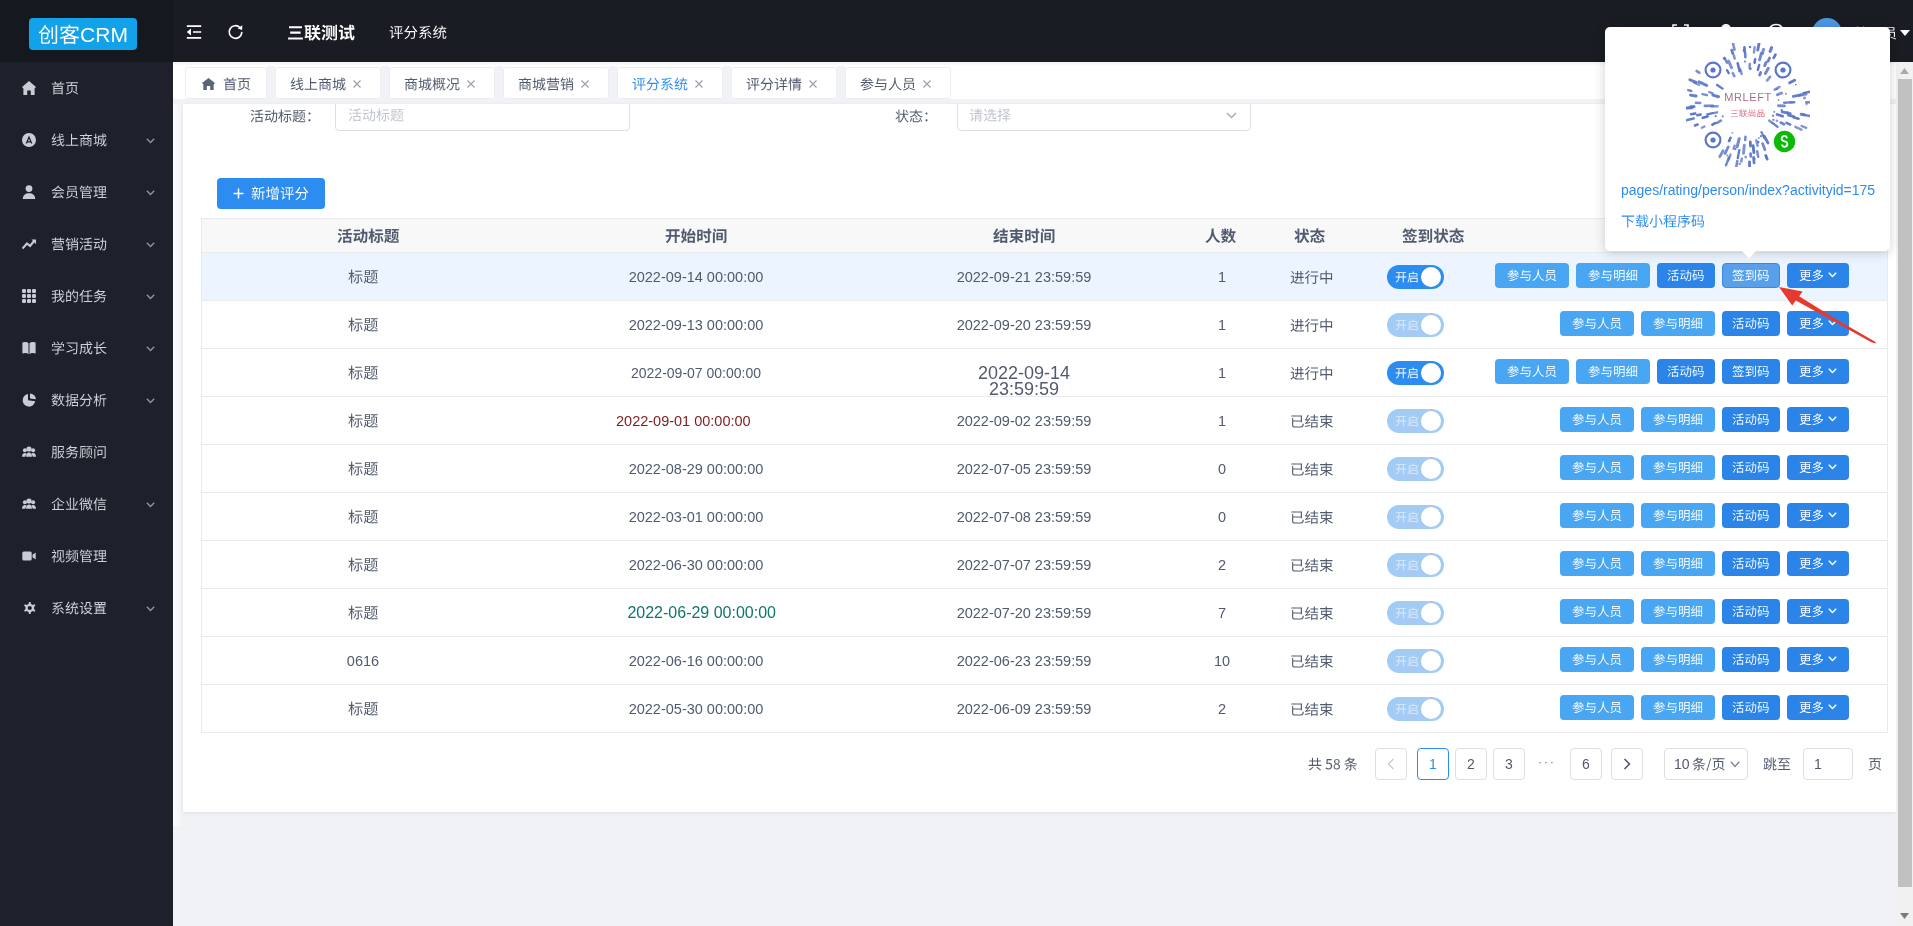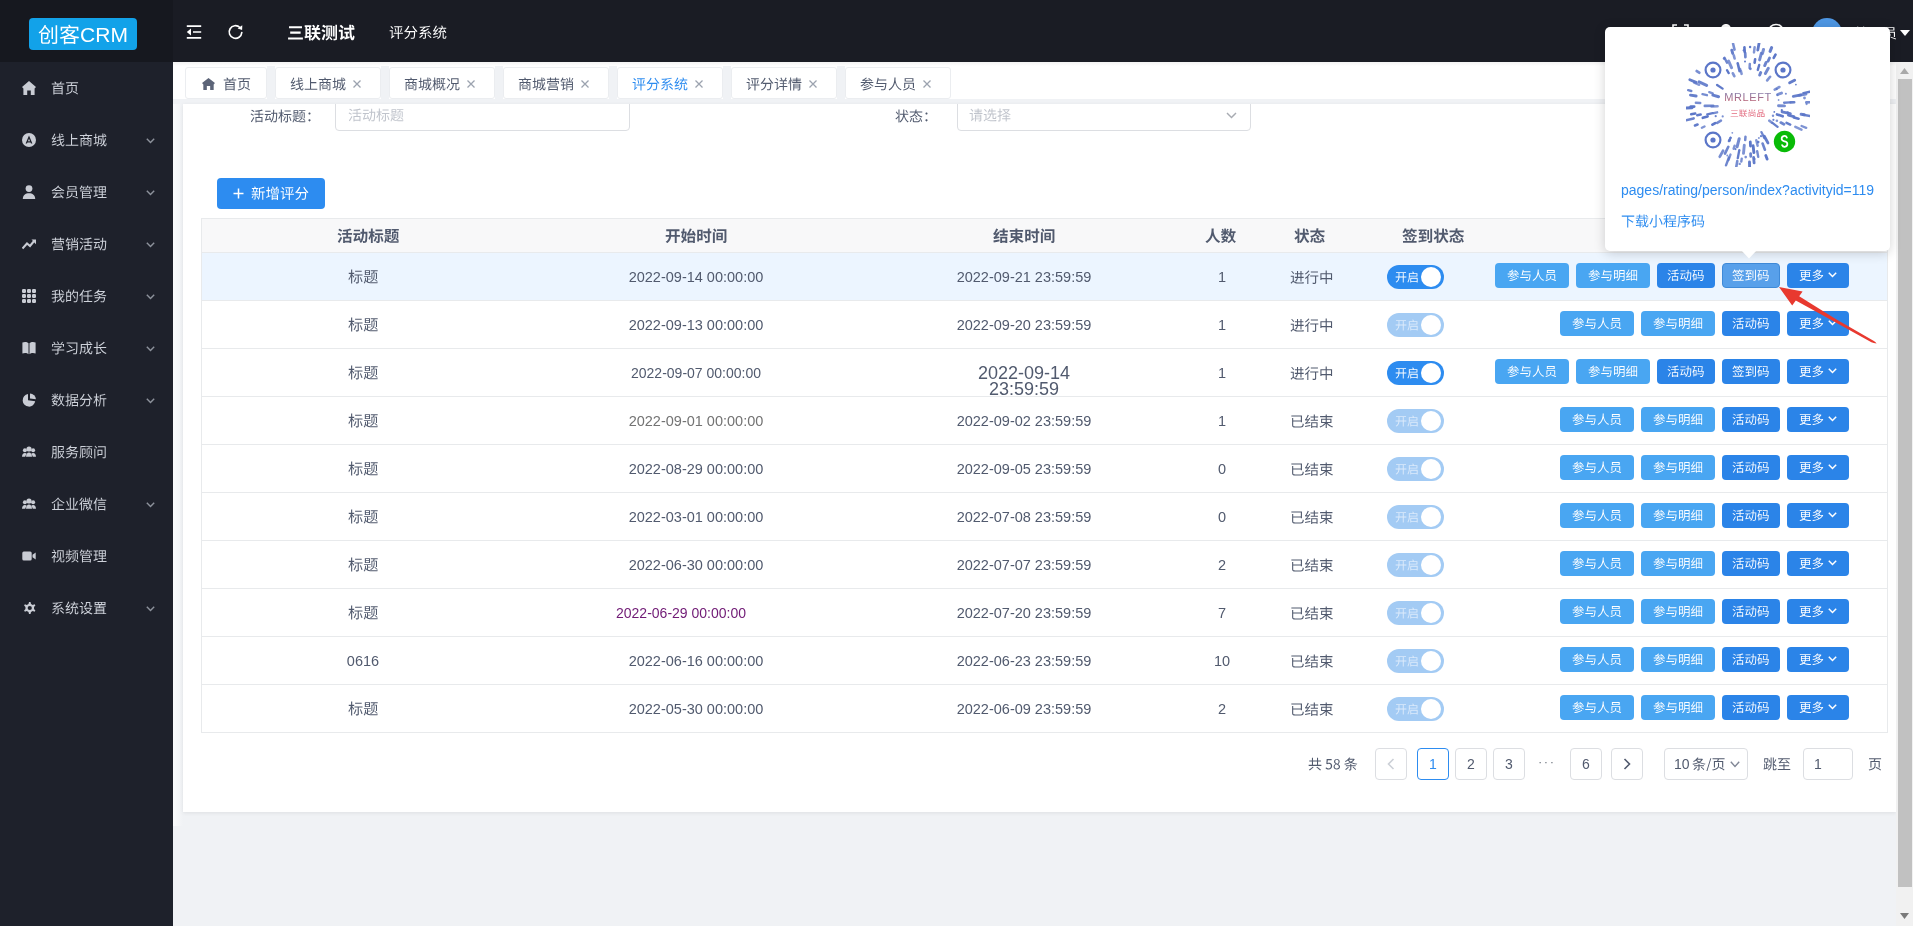--- a/index.html
+++ b/index.html
@@ -432,21 +432,21 @@
         <use href="#g36"></use>
       </svg>
       <svg width="9" height="6" viewBox="0 0 9 6" fill="none" stroke="#fff" stroke-width="1.5">
         <path d="M0.8 0.8 L4.5 4.5 L8.2 0.8"></path>
       </svg>
     </div>
     <div class="abs" style="left:17.5px;top:293px;width:1687.5px;height:48px;background:#fff;border:1px solid #e8eaec;border-top:none;border-bottom:1px solid #e8eaec;"></div>
     <svg style="position:absolute;left:164.8px;top:309.4px" width="30.4" height="15.2" viewBox="0 -880 2000 1000" fill="#515a6e">
       <use href="#g30"></use>
     </svg>
-    <div class="abs" style="left:433px;top:309.0px;width:160px;text-align:center;font-size:14.5px;color:#737373;line-height:16px">2022-09-01 00:00:00</div>
+    <div class="abs" style="left:433px;top:309.0px;width:160px;text-align:left;font-size:14.5px;color:#7f1d1d;line-height:16px">2022-09-01 00:00:00</div>
     <div class="abs" style="left:761px;top:309.0px;width:160px;text-align:center;font-size:14.5px;color:#515a6e;line-height:16px">2022-09-02 23:59:59</div>
     <div class="abs" style="left:1009px;top:309.0px;width:60px;text-align:center;font-size:14.5px;color:#515a6e;line-height:16px">1</div>
     <svg style="position:absolute;left:1107.2px;top:309.8px" width="43.5" height="14.5" viewBox="0 -880 3000 1000" fill="#515a6e">
       <use href="#g37"></use>
     </svg>
     <div class="abs" style="left:1204px;top:305.0px;width:57px;height:24px;border-radius:12px;background:#a3cbf4"></div>
     <svg style="position:absolute;left:1212.0px;top:311.0px" width="24.0" height="12" viewBox="0 -880 2000 1000" fill="#ddebfb">
       <use href="#g32"></use>
     </svg>
     <div class="abs" style="left:1238px;top:307.0px;width:20px;height:20px;border-radius:50%;background:#fff"></div>
@@ -471,21 +471,21 @@
       </svg>
       <svg width="9" height="6" viewBox="0 0 9 6" fill="none" stroke="#fff" stroke-width="1.5">
         <path d="M0.8 0.8 L4.5 4.5 L8.2 0.8"></path>
       </svg>
     </div>
     <div class="abs" style="left:17.5px;top:341px;width:1687.5px;height:48px;background:#fff;border:1px solid #e8eaec;border-top:none;border-bottom:1px solid #e8eaec;"></div>
     <svg style="position:absolute;left:164.8px;top:357.4px" width="30.4" height="15.2" viewBox="0 -880 2000 1000" fill="#515a6e">
       <use href="#g30"></use>
     </svg>
     <div class="abs" style="left:433px;top:357.0px;width:160px;text-align:center;font-size:14.5px;color:#515a6e;line-height:16px">2022-08-29 00:00:00</div>
-    <div class="abs" style="left:761px;top:357.0px;width:160px;text-align:center;font-size:14.5px;color:#515a6e;line-height:16px">2022-09-05 23:59:59</div>
+    <div class="abs" style="left:761px;top:357.0px;width:160px;text-align:center;font-size:14.5px;color:#515a6e;line-height:16px">2022-07-05 23:59:59</div>
     <div class="abs" style="left:1009px;top:357.0px;width:60px;text-align:center;font-size:14.5px;color:#515a6e;line-height:16px">0</div>
     <svg style="position:absolute;left:1107.2px;top:357.8px" width="43.5" height="14.5" viewBox="0 -880 3000 1000" fill="#515a6e">
       <use href="#g37"></use>
     </svg>
     <div class="abs" style="left:1204px;top:353.0px;width:57px;height:24px;border-radius:12px;background:#a3cbf4"></div>
     <svg style="position:absolute;left:1212.0px;top:359.0px" width="24.0" height="12" viewBox="0 -880 2000 1000" fill="#ddebfb">
       <use href="#g32"></use>
     </svg>
     <div class="abs" style="left:1238px;top:355.0px;width:20px;height:20px;border-radius:50%;background:#fff"></div>
     <div class="abs" style="left:1377px;top:350.5px;width:74px;height:25px;background:#49a6f2;border-radius:4px;display:flex;align-items:center;justify-content:center;gap:4px">
@@ -584,21 +584,21 @@
         <use href="#g36"></use>
       </svg>
       <svg width="9" height="6" viewBox="0 0 9 6" fill="none" stroke="#fff" stroke-width="1.5">
         <path d="M0.8 0.8 L4.5 4.5 L8.2 0.8"></path>
       </svg>
     </div>
     <div class="abs" style="left:17.5px;top:485px;width:1687.5px;height:48px;background:#fff;border:1px solid #e8eaec;border-top:none;border-bottom:1px solid #e8eaec;"></div>
     <svg style="position:absolute;left:164.8px;top:501.4px" width="30.4" height="15.2" viewBox="0 -880 2000 1000" fill="#515a6e">
       <use href="#g30"></use>
     </svg>
-    <div class="abs" style="left:433px;top:501.0px;width:160px;text-align:left;font-size:14px;color:#701a75;line-height:16px">2022-06-29 00:00:00</div>
+    <div class="abs" style="left:433px;top:501.0px;width:160px;text-align:right;font-size:16px;color:#0f766e;line-height:16px">2022-06-29 00:00:00</div>
     <div class="abs" style="left:761px;top:501.0px;width:160px;text-align:center;font-size:14.5px;color:#515a6e;line-height:16px">2022-07-20 23:59:59</div>
     <div class="abs" style="left:1009px;top:501.0px;width:60px;text-align:center;font-size:14.5px;color:#515a6e;line-height:16px">7</div>
     <svg style="position:absolute;left:1107.2px;top:501.8px" width="43.5" height="14.5" viewBox="0 -880 3000 1000" fill="#515a6e">
       <use href="#g37"></use>
     </svg>
     <div class="abs" style="left:1204px;top:497.0px;width:57px;height:24px;border-radius:12px;background:#a3cbf4"></div>
     <svg style="position:absolute;left:1212.0px;top:503.0px" width="24.0" height="12" viewBox="0 -880 2000 1000" fill="#ddebfb">
       <use href="#g32"></use>
     </svg>
     <div class="abs" style="left:1238px;top:499.0px;width:20px;height:20px;border-radius:50%;background:#fff"></div>
@@ -892,15 +892,15 @@
     </defs>
     <text x="62" y="58" text-anchor="middle" font-family="Liberation Sans" font-size="11" letter-spacing="0.6" fill="url(#mg)">MRLEFT</text>
   </svg>
 <svg class="abs" style="left:1730.4px;top:108.6px" width="35.2" height="8.8" viewBox="0 -880 4000 1000" fill="#e2697e">
     <use href="#g43"></use>
   </svg>
 <svg class="abs" style="left:1773px;top:129.5px" width="23" height="23" viewBox="0 0 28 28">
 <circle cx="14" cy="14" r="13" fill="#09bb07"></circle>
 <path d="M16.9 9.3 A3.3 3.3 0 0 0 10.6 11.1 C10.6 13 12.4 13.4 14 13.85 C15.6 14.3 17.4 14.7 17.4 16.6 A3.3 3.3 0 0 1 11.1 18.4" fill="none" stroke="#fff" stroke-width="2.1" stroke-linecap="round"></path>
 </svg>
-<div class="abs" style="left:1621px;top:182px;font-size:14px;color:#2d8cf0">pages/rating/person/index?activityid=119</div>
+<div class="abs" style="left:1621px;top:182px;font-size:14px;color:#2d8cf0">pages/rating/person/index?activityid=175</div>
 <svg style="position:absolute;left:1621.0px;top:214.0px" width="84.0" height="14" viewBox="0 -880 6000 1000" fill="#2d8cf0">
     <use href="#g42"></use>
   </svg>
 </body></html>

